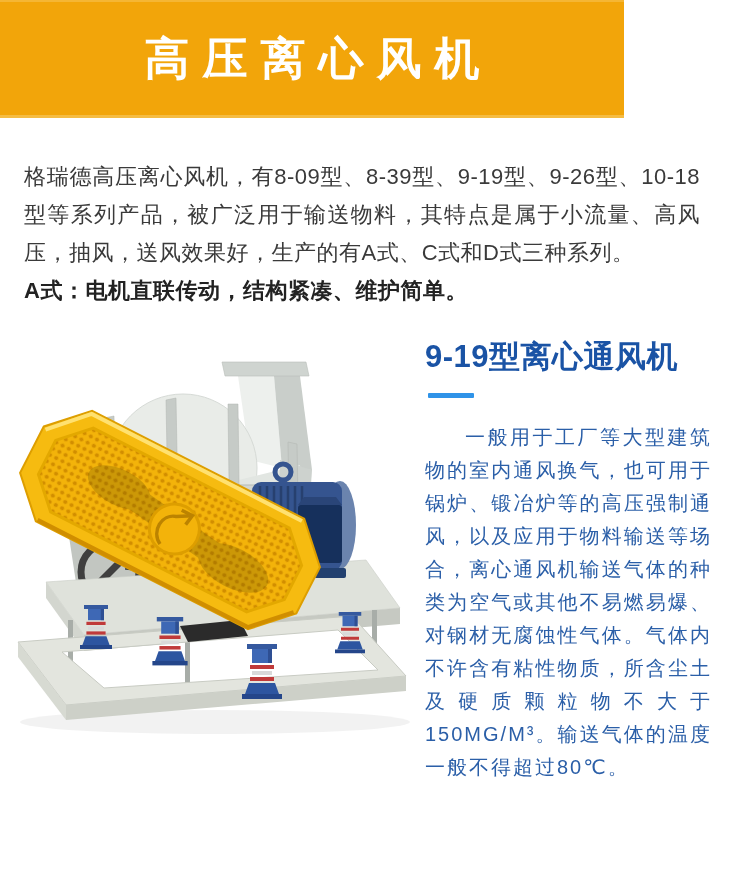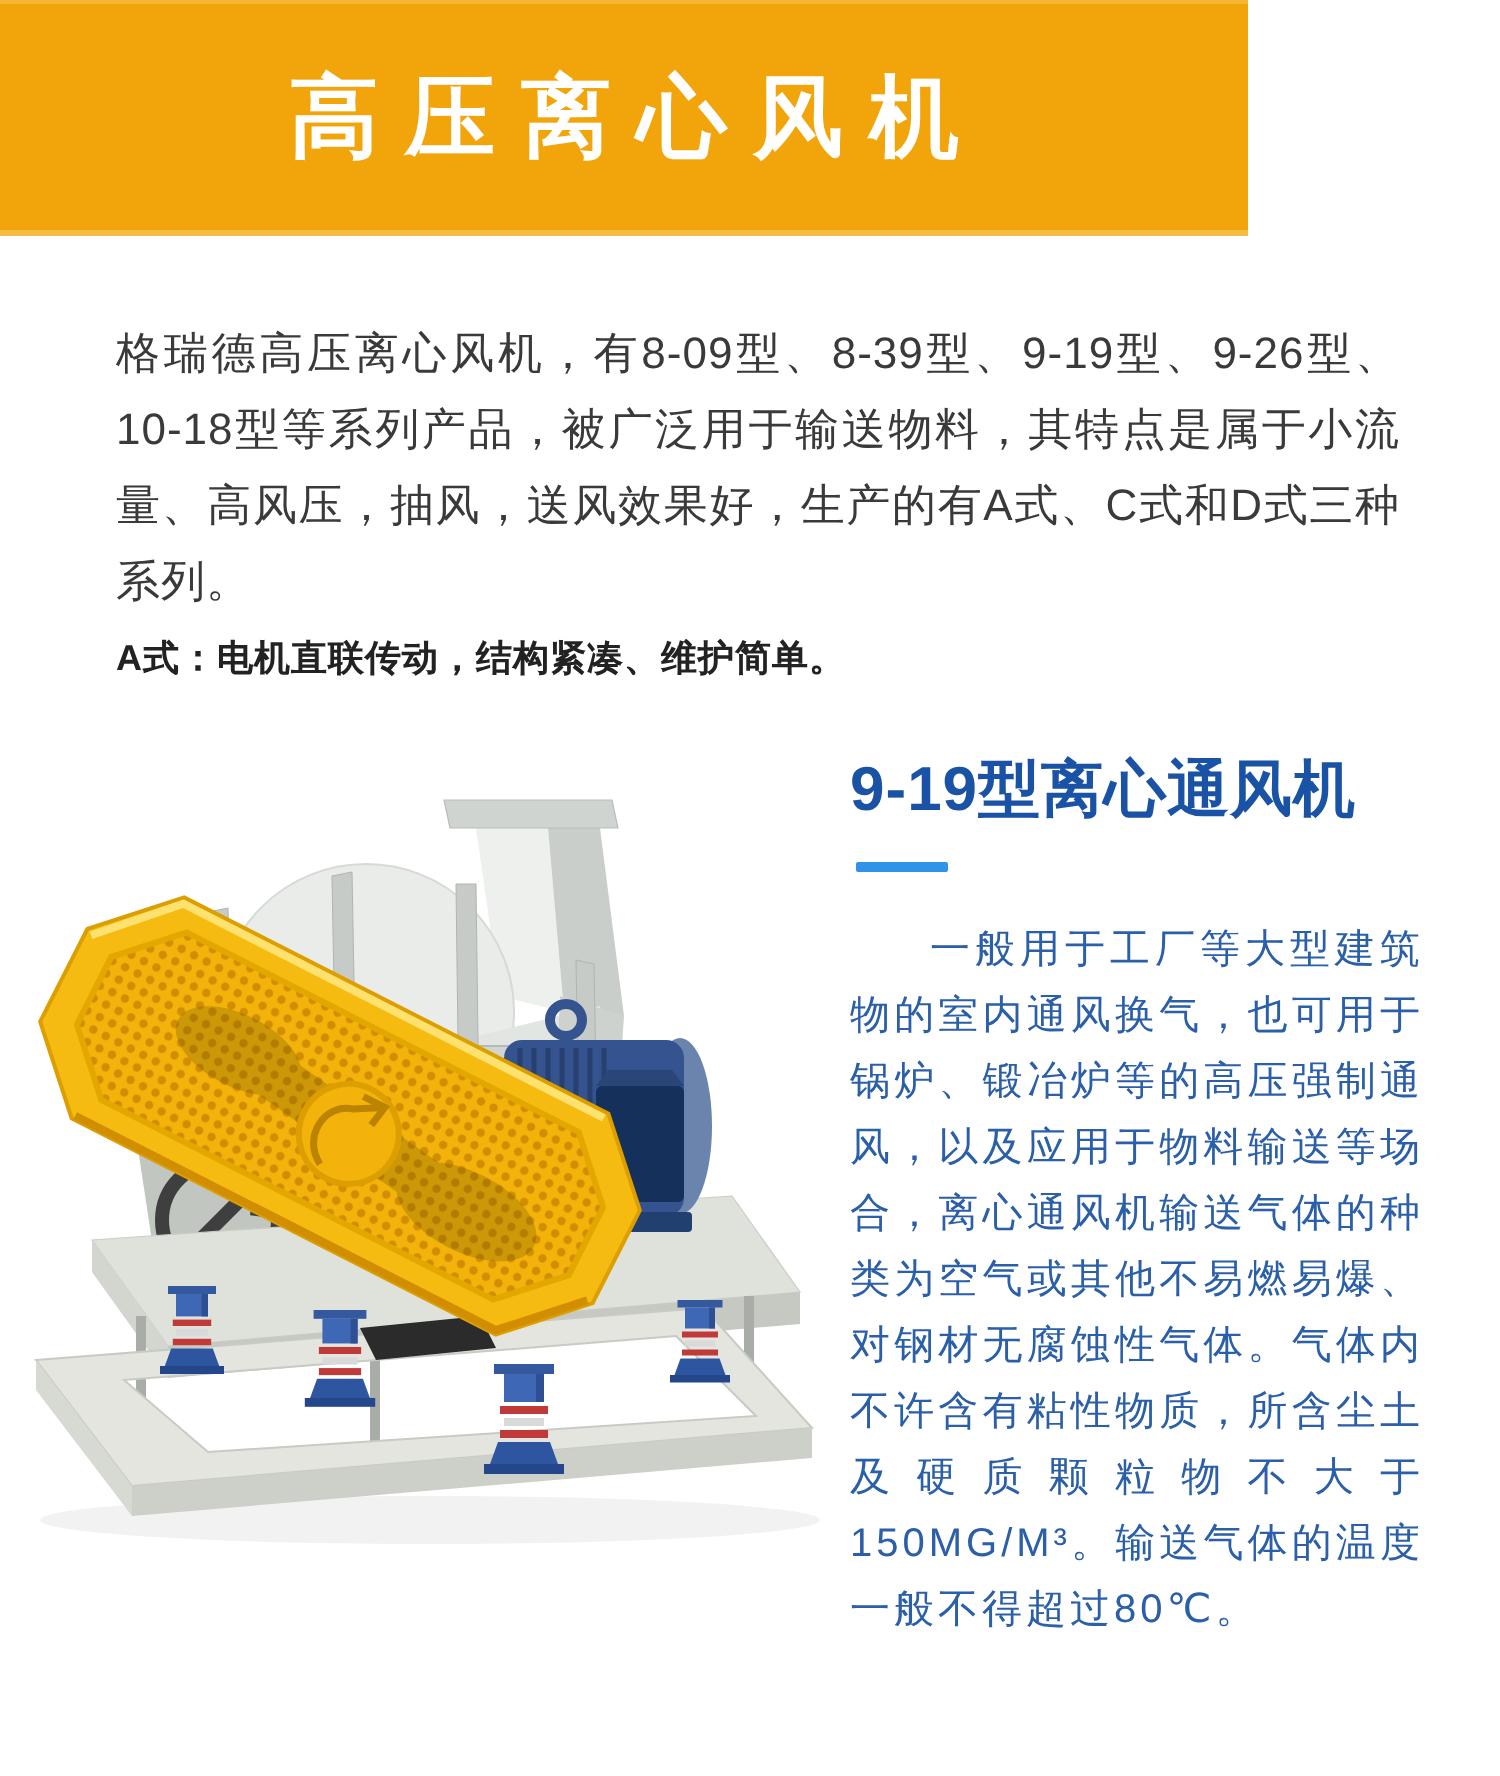--- a/index.html
+++ b/index.html
@@ -25,31 +25,31 @@
   .banner h1 {
     color: #ffffff;
     font-size: 45px;
     font-weight: bold;
     letter-spacing: 13px;
     text-indent: 13px; 
     white-space: nowrap;
   }
   
   .intro {
-    padding: 40px 50px 0 58px;
+    padding: 40px 50px 0 24px;
   }
   .intro-p {
     font-size: 22px;
     line-height: 38px;
     color: #3a3a3a;
     letter-spacing: 0.5px;
     text-align: justify;
   }
   .type-line {
-    font-size: 18px;
+    font-size: 22px;
     line-height: 38px;
     color: #222222;
     font-weight: bold;
     letter-spacing: 0.5px;
     text-align: justify;
   }
   
   .product {
     display: flex;
     margin-top: 10px;

